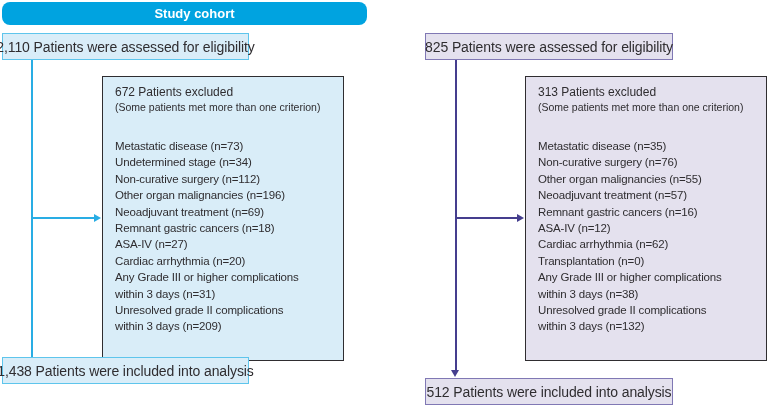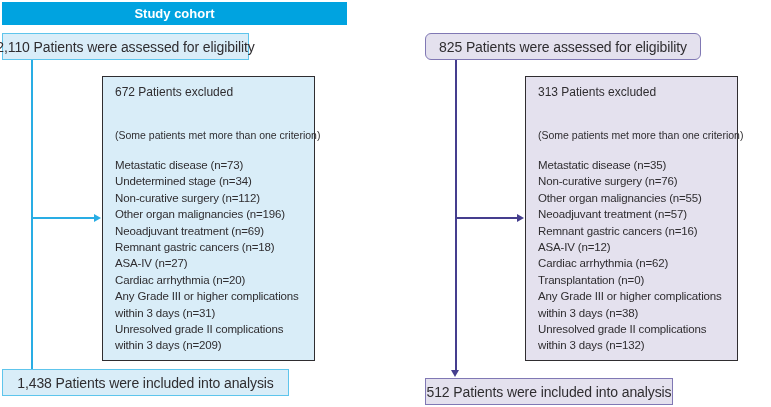--- a/index.html
+++ b/index.html
@@ -3,46 +3,46 @@
 <meta charset="utf-8">
 <style>
   html,body{margin:0;padding:0;background:#fff;}
   .diagram{
     position:relative;width:771px;height:407px;background:#fff;
     font-family:"Liberation Sans","DejaVu Sans",sans-serif;
     color:var(--text,#2f2d30);
     overflow:hidden;
   }
   .hdr{
-    position:absolute;top:2px;width:345px;height:23px;border-radius:0;
+    position:absolute;top:2px;width:345px;height:23px;border-radius:8px;
     color:#fff;font-weight:bold;font-size:13px;
-    display:flex;align-items:center;justify-content:center;
+    display:flex;align-items:center;justify-content:center;padding-left:20px;
   }
   .study-hdr{left:2px;background:var(--study-header-bg,#00a3e0);}
   .valid-hdr{left:424px;background:var(--validation-header-bg,#332c7b);}
   .box{
     position:absolute;height:27px;box-sizing:border-box;border:1px solid;
     display:flex;align-items:center;justify-content:center;
     font-size:14px;white-space:nowrap;letter-spacing:-0.1px;
   }
   .study-fill{background:var(--study-fill,#d9edf8);border-color:var(--study-border,#5ec5ec);}
   .valid-fill{background:var(--validation-fill,#e4e1ee);border-color:var(--validation-border,#8078b4);}
   .top-l{left:2px;top:33px;width:247px;}
-  .top-r{left:425px;top:33px;width:276px;border-radius:6px;}
-  .bot-l{left:2px;top:357px;width:287px;margin-top:12px;}
+  .top-r{left:425px;top:33px;width:248px;}
+  .bot-l{left:2px;top:357px;width:247px;}
   .bot-r{left:425px;top:378px;width:248px;}
   .excl{
-    position:absolute;top:76px;width:213px;height:285px;box-sizing:border-box;
+    position:absolute;top:76px;width:242px;height:285px;box-sizing:border-box;
     border:1px solid;padding:7px 12px;
   }
   .excl-l{left:102px;}
   .excl-r{left:525px;}
   .excl-title{font-size:12px;line-height:16px;white-space:nowrap;}
-  .excl-note{font-size:10.5px;line-height:14px;white-space:nowrap;margin-top:28px;}
-  .excl-list{margin-top:15px;}
+  .excl-note{font-size:10.5px;line-height:14px;white-space:nowrap;}
+  .excl-list{margin-top:24px;}
   .excl-line{font-size:11.5px;line-height:16.4px;letter-spacing:-0.15px;white-space:nowrap;}
   .vline{position:absolute;top:60px;width:1.5px;height:310px;}
   .vline-l{left:31px;background:var(--study-arrow,#29ade4);}
   .vline-r{left:455px;background:var(--validation-arrow,#453e8e);}
   .hline{position:absolute;top:217px;height:1.5px;}
   .hline-l{left:32px;width:62px;background:var(--study-arrow,#29ade4);}
   .hline-r{left:456px;width:61px;background:var(--validation-arrow,#453e8e);}
   .arr-d{
     position:absolute;top:370px;width:0;height:0;
     border-left:4.5px solid transparent;border-right:4.5px solid transparent;

